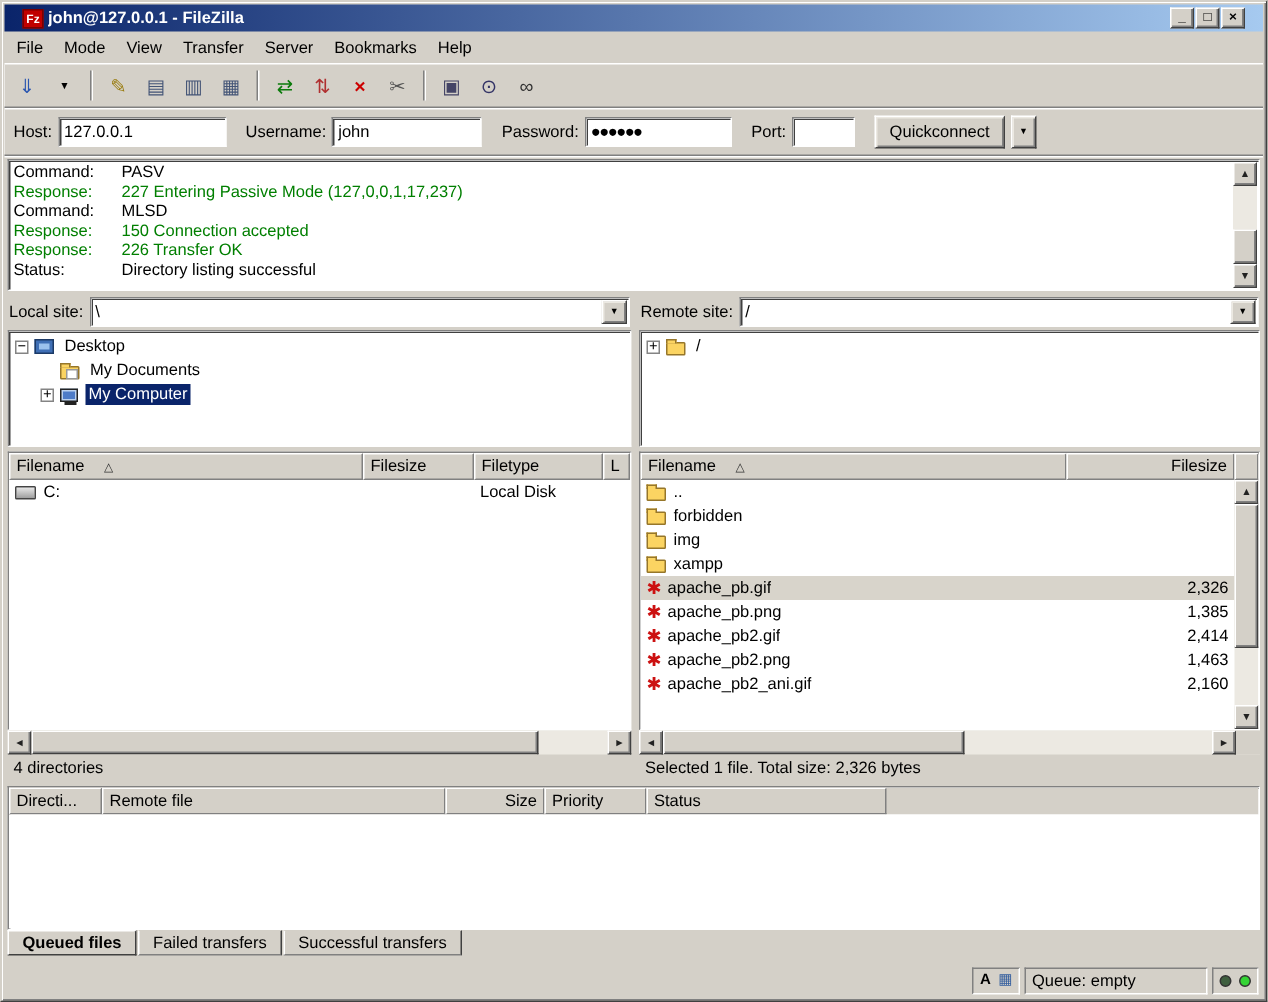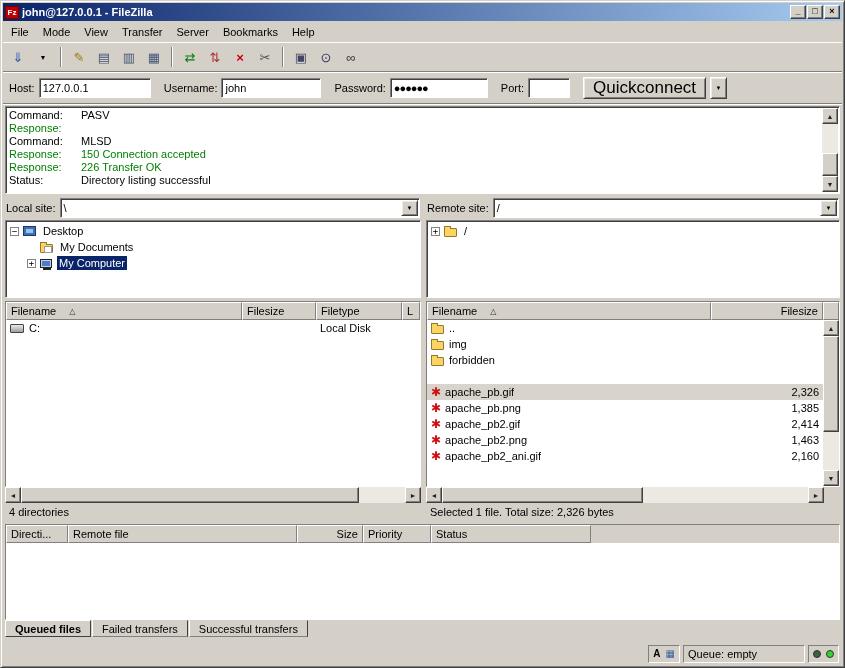--- a/index.html
+++ b/index.html
@@ -7,23 +7,23 @@
   --file-icon-red:#cc1111; --led-on:#35d435; --led-off:#3f5f3f;
   --titlebar-start:#0a246a; --titlebar-end:#a6caf0;
 }
 *{box-sizing:border-box;margin:0;padding:0}
 html,body{width:845px;height:668px;overflow:hidden}
 body{font-family:"Liberation Sans","DejaVu Sans",sans-serif;font-size:11px;color:#000;background:#d4d0c8}
 .window{width:845px;height:668px;display:flex;flex-direction:column;background:#d4d0c8;
   border:1px solid;border-color:#d4d0c8 #404040 #404040 #d4d0c8;
   box-shadow:inset 1px 1px 0 #fff, inset -1px -1px 0 #808080;padding:2px;overflow:hidden}
 .sunken{background:#fff;border:1px solid;border-color:#808080 #fff #fff #808080;box-shadow:inset 1px 1px 0 #404040}
-.raised{background:#d4d0c8;border:1px solid;border-color:#fff #404040 #404040 #fff;box-shadow:inset 1px 1px 0 #ece9e2, inset -1px -1px 0 #808080;font-family:inherit;font-size:17px;color:#000}
-
-.titlebar{flex:none;height:18px;background:linear-gradient(90deg,var(--titlebar-start),var(--titlebar-end));display:flex;align-items:center;gap:3px;padding:0 2px}
+.raised{background:#d4d0c8;border:1px solid;border-color:#fff #404040 #404040 #fff;box-shadow:inset 1px 1px 0 #ece9e2, inset -1px -1px 0 #808080;font-family:inherit;font-size:11px;color:#000}
+
+.titlebar{flex:none;height:18px;background:linear-gradient(90deg,var(--titlebar-start),var(--titlebar-end));display:flex;align-items:center;gap:3px;padding:0 12px}
 .app-icon{flex:none;width:14px;height:13px;background:#c00000;color:#fff;font-size:8px;font-weight:bold;display:flex;align-items:center;justify-content:center;border:1px solid #7a0000}
 .title-text{flex:1;color:#fff;font-weight:bold;white-space:nowrap;overflow:hidden}
 .win-controls{display:flex;gap:1px}
 .win-btn{flex:none;width:16px;height:14px;background:#d4d0c8;border:1px solid;border-color:#fff #404040 #404040 #fff;box-shadow:inset -1px -1px 0 #808080;font-size:9px;line-height:11px;text-align:center;font-weight:bold}
 
 .menubar{flex:none;height:21px;display:flex;align-items:center;padding:0 1px}
 .menu-item{padding:3px 7px;white-space:nowrap}
 
 .toolbar{flex:none;height:30px;display:flex;align-items:center;padding:2px 3px;gap:1px;border-top:1px solid #fff;border-bottom:1px solid #808080;box-shadow:0 1px 0 #fff}
 .tool-btn{width:24px;height:24px;background:transparent;border:1px solid transparent;display:flex;align-items:center;justify-content:center}
@@ -207,20 +207,21 @@
   </div>
 
   <div class="logarea sunken">
     <div class="log-lines">
         <div class="log-line log-command">
           <span class="log-label">Command:</span>
           <span class="log-text">PASV</span>
         </div>
         <div class="log-line log-response">
           <span class="log-label">Response:</span>
+          <span class="log-text">227 Entering Passive Mode (127,0,0,1,17,237)</span>
         </div>
         <div class="log-line log-command">
           <span class="log-label">Command:</span>
           <span class="log-text">MLSD</span>
         </div>
         <div class="log-line log-response">
           <span class="log-label">Response:</span>
           <span class="log-text">150 Connection accepted</span>
         </div>
         <div class="log-line log-response">
@@ -349,36 +350,40 @@
                   <span class="fold"></span>
                   <span class="cell-text">..</span>
                 </div>
                 <div class="lcell right" style="width: 112px;">
                   <span class="cell-text"></span>
                 </div>
               </div>
               <div class="lrow">
                 <div class="lcell" style="flex: 1 1 0%;">
                   <span class="fold"></span>
+                  <span class="cell-text">forbidden</span>
+                </div>
+                <div class="lcell right" style="width: 112px;">
+                  <span class="cell-text"></span>
+                </div>
+              </div>
+              <div class="lrow">
+                <div class="lcell" style="flex: 1 1 0%;">
+                  <span class="fold"></span>
                   <span class="cell-text">img</span>
                 </div>
                 <div class="lcell right" style="width: 112px;">
                   <span class="cell-text"></span>
                 </div>
               </div>
               <div class="lrow">
                 <div class="lcell" style="flex: 1 1 0%;">
                   <span class="fold"></span>
-                  <span class="cell-text">forbidden</span>
-                </div>
-                <div class="lcell right" style="width: 112px;">
-                  <span class="cell-text"></span>
-                </div>
-              </div>
-              <div class="lrow">
+                  <span class="cell-text">xampp</span>
+                </div>
                 <div class="lcell right" style="width: 112px;">
                   <span class="cell-text"></span>
                 </div>
               </div>
               <div class="lrow rowsel">
                 <div class="lcell" style="flex: 1 1 0%;">
                   <span class="fi-file">✱</span>
                   <span class="cell-text">apache_pb.gif</span>
                 </div>
                 <div class="lcell right" style="width: 112px;">

